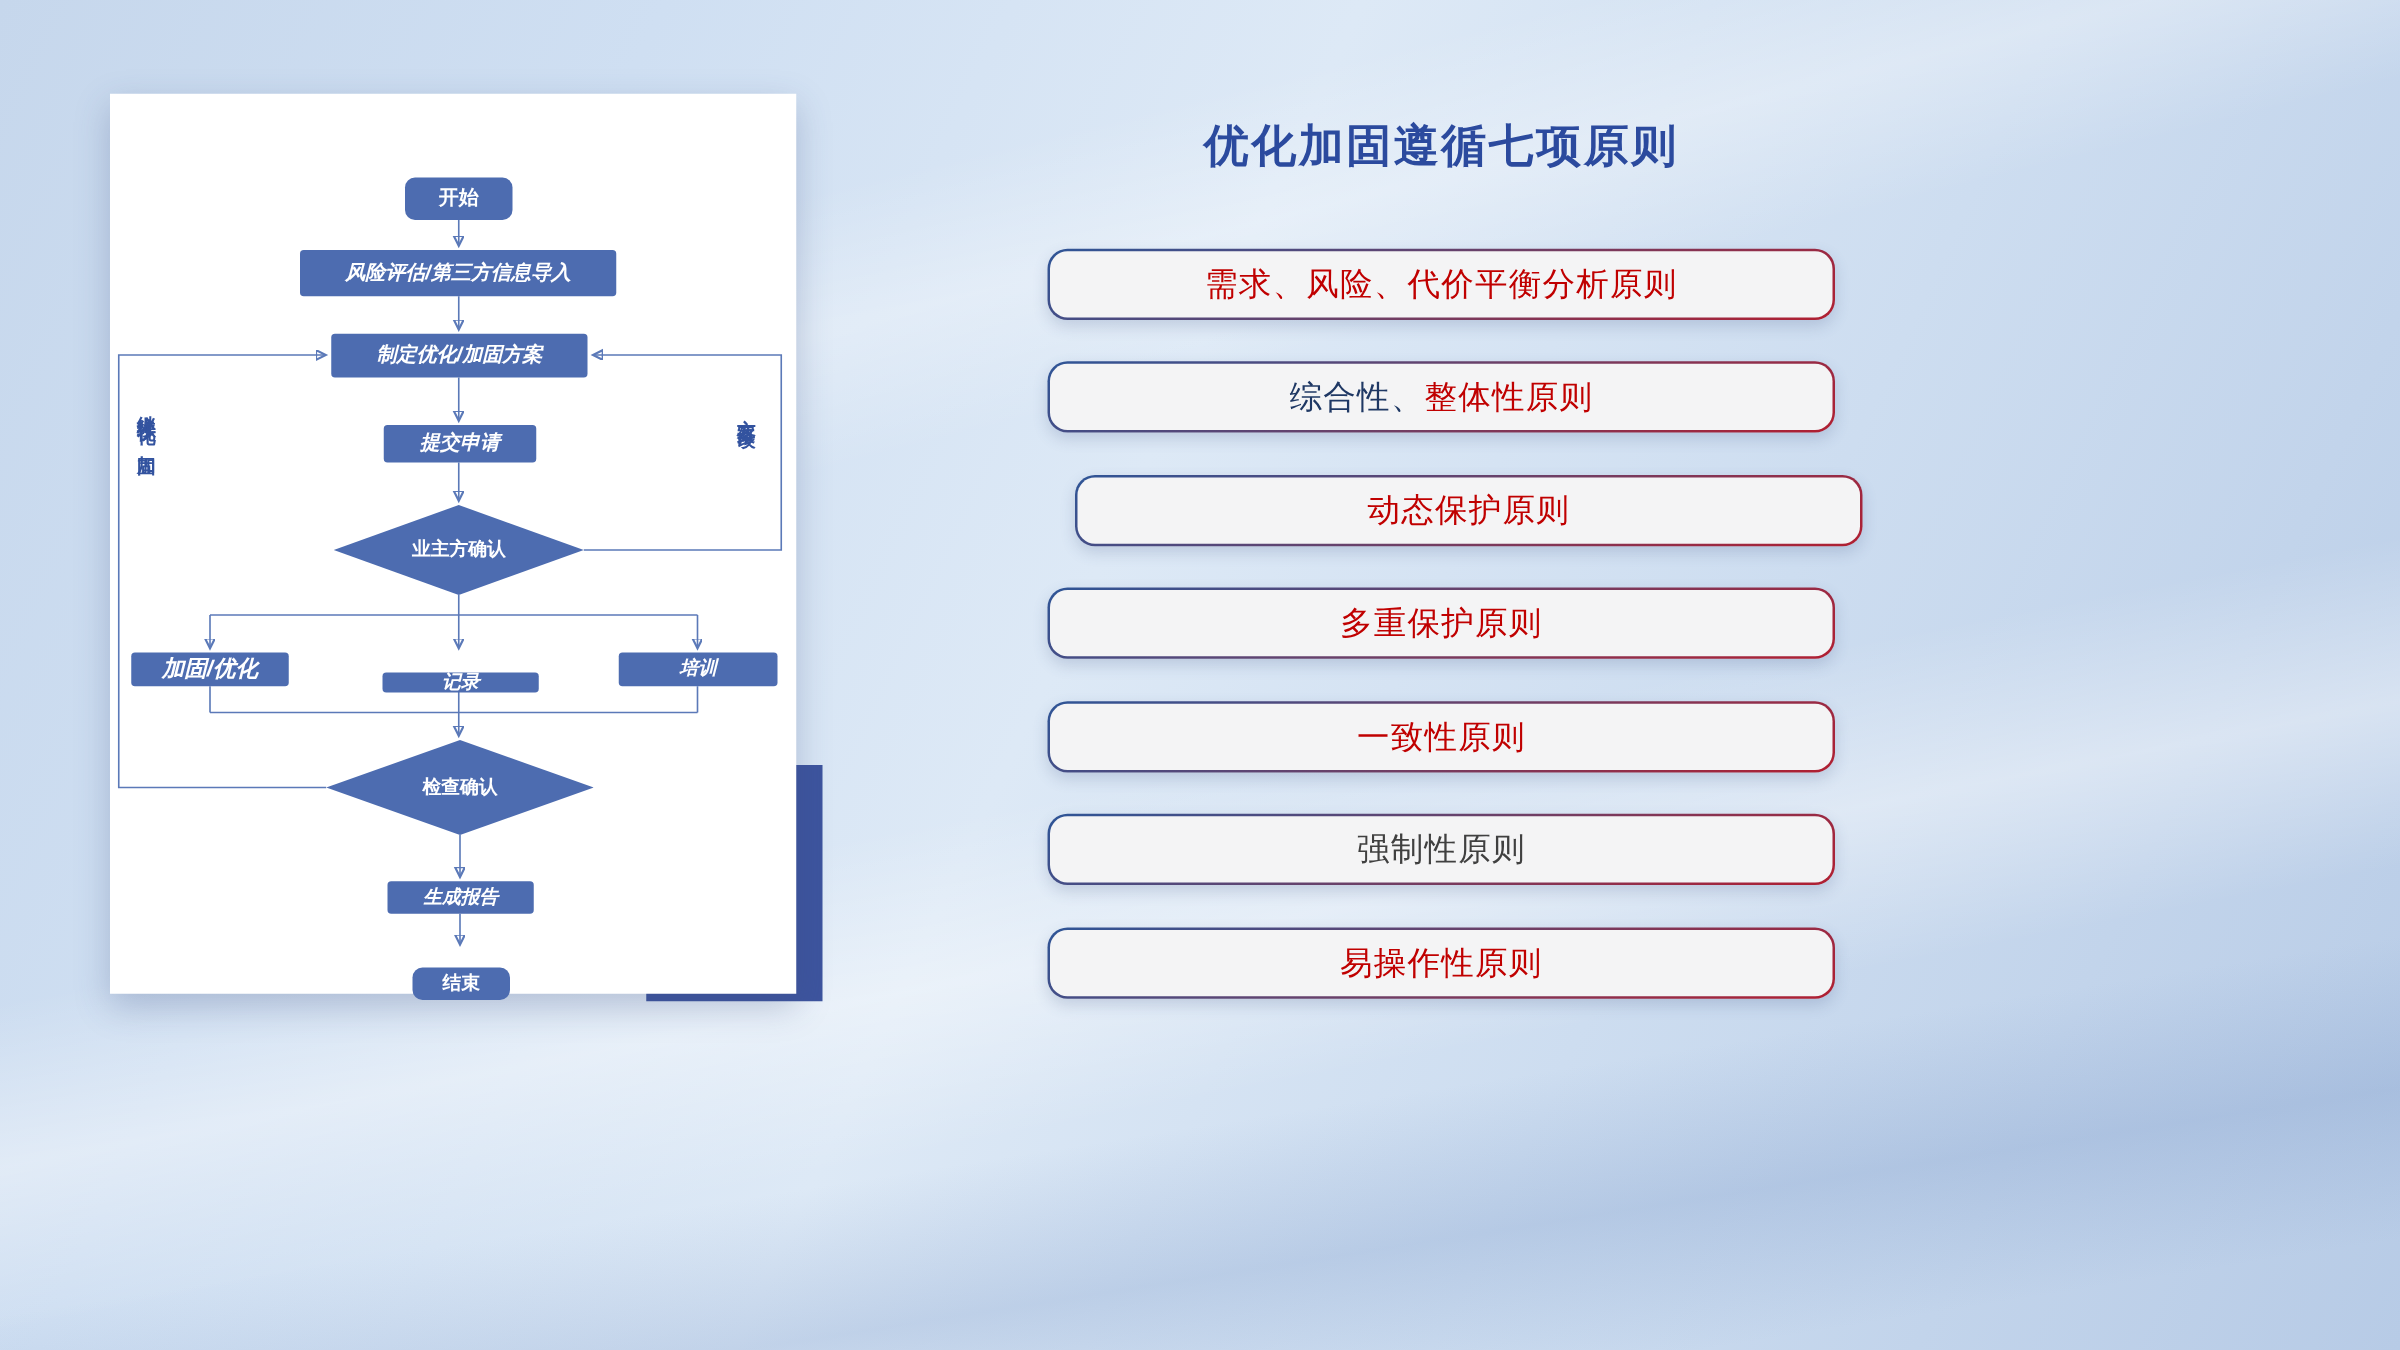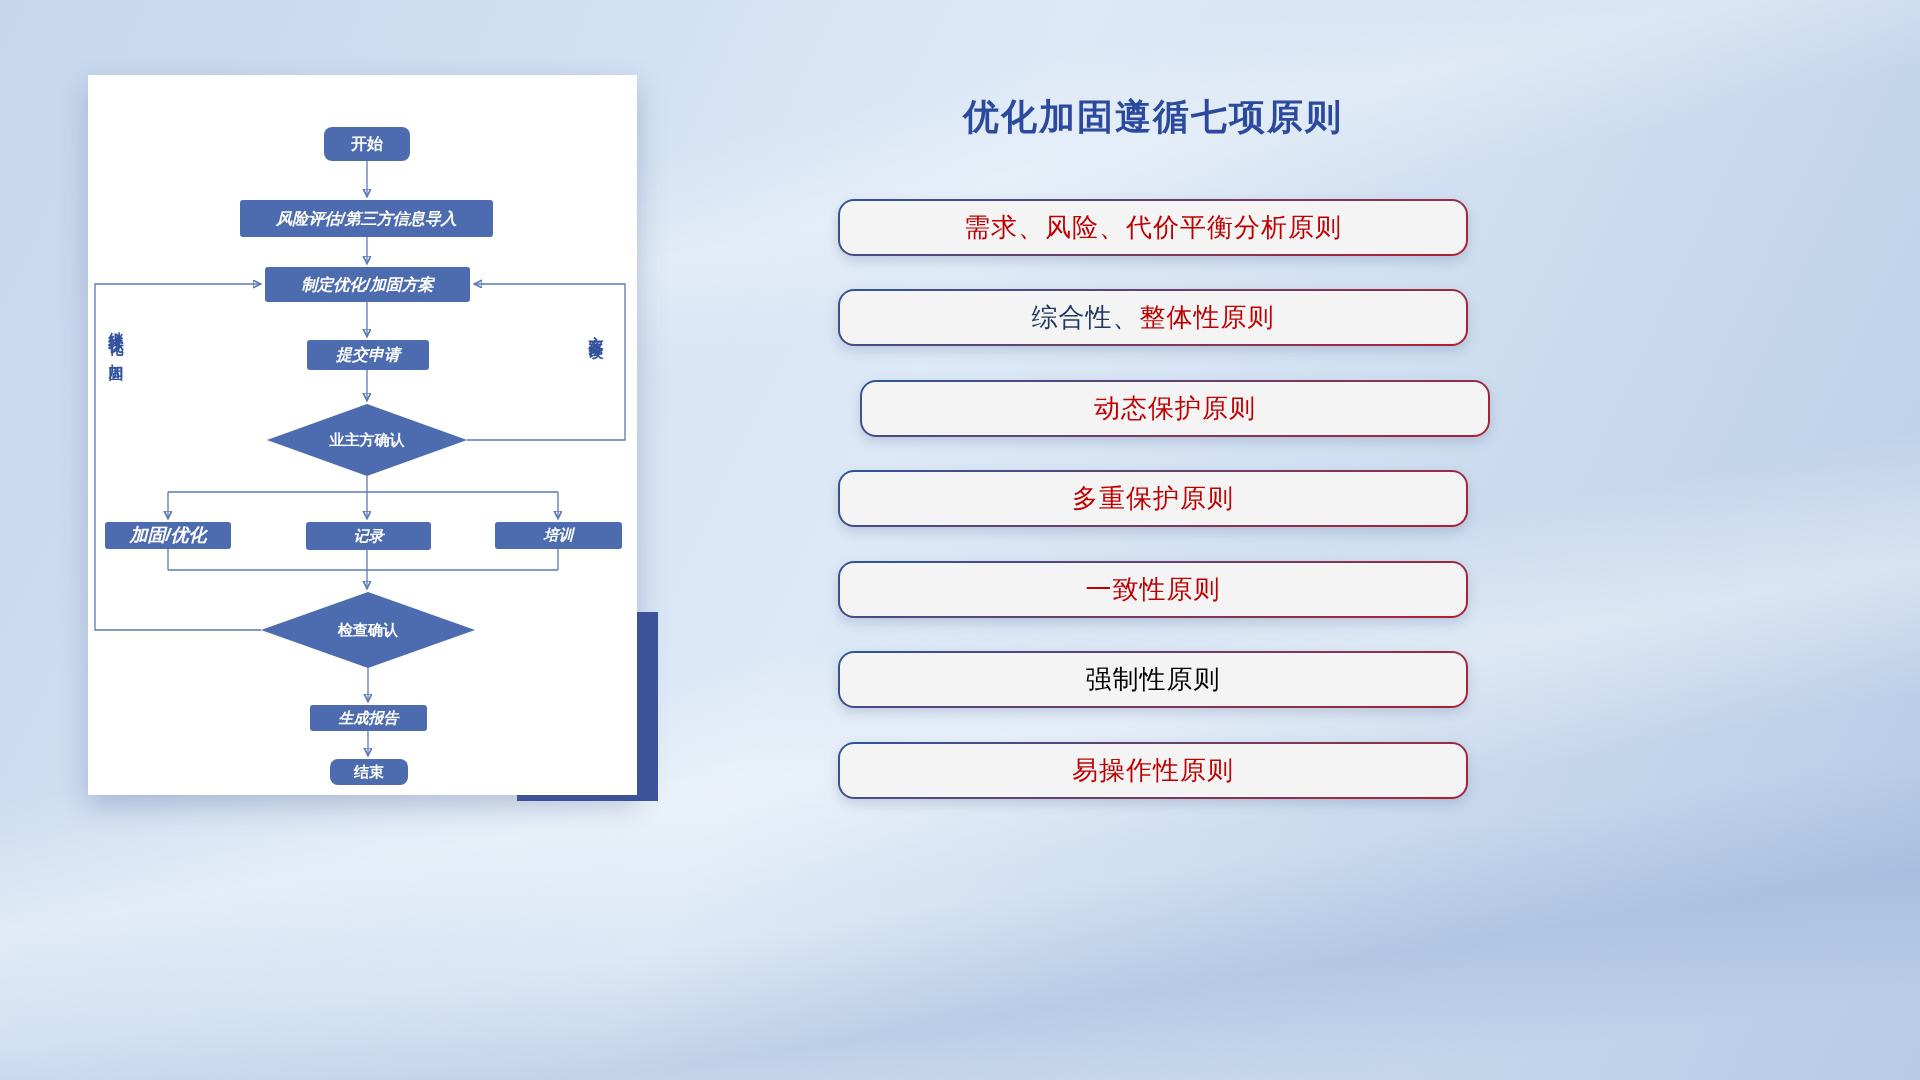--- a/index.html
+++ b/index.html
@@ -23,31 +23,31 @@
     background:#3d549e; z-index:1; }
   .flow-card { position:absolute; left:88px; top:75px; width:549px; height:720px;
     background:#ffffff; z-index:2; box-shadow:0 10px 26px rgba(60,80,130,0.28); }
 
   .connectors { position:absolute; left:0; top:0; width:549px; height:720px; }
   .connectors path { stroke:#5b79b8; stroke-width:1.3; fill:none; }
 
   .node { position:absolute; display:flex; align-items:center; justify-content:center;
     background:#4d6cb0; color:#ffffff; font-weight:600; text-align:center; line-height:1.1;
     z-index:3; }
-  .pill { border-radius:8px; }
+  .pill { border-radius:8px;margin-top:15px; }
   .rect { border-radius:3px;font-style:italic; }
   .diamond { clip-path:polygon(50% 0,100% 50%,50% 100%,0 50%); background:#4d6cb0; }
 
   #n-start      { left:236px; top:52px;  width:86px;  height:34px; font-size:16px; }
   #n-risk       { left:152px; top:125px; width:253px; height:37px; font-size:16px; }
   #n-plan       { left:177px; top:192px; width:205px; height:35px; font-size:16px; }
   #n-submit     { left:219px; top:265px; width:122px; height:30px; font-size:16px; }
   #n-owner      { left:179px; top:329px; width:200px; height:72px; font-size:15px; }
   #n-reinforce  { left:17px;  top:447px; width:126px; height:27px; font-size:18px; }
-  #n-record     { left:218px; top:447px; width:125px; height:28px; font-size:15px; }
+  #n-record     { left:218px; top:463px; width:125px; height:16px; font-size:15px; }
   #n-training   { left:407px; top:447px; width:127px; height:27px; font-size:15px; }
   #n-check      { left:173px; top:517px; width:214px; height:76px; font-size:15px; }
   #n-report     { left:222px; top:630px; width:117px; height:26px; font-size:15px; }
   #n-end        { left:242px; top:684px; width:78px;  height:26px; font-size:15px; }
 
   .loop-label { position:absolute; writing-mode:vertical-rl; text-orientation:upright;
     color:#33539f; font-weight:700; font-size:15px; letter-spacing:3px; z-index:3; }
   .loop-label.left  { left:18px;  top:245px; }
   .loop-label.right { left:498px; top:248px; }
 
@@ -154,21 +154,21 @@
       <span class="ptext"><span style="color: rgb(192, 0, 0);">多重保护原则</span></span>
     </div>
   </div>
   <div class="pbox" id="pbox-4">
     <div class="pbox-inner">
       <span class="ptext"><span style="color: rgb(192, 0, 0); margin-top: 12px;">一致性原则</span></span>
     </div>
   </div>
   <div class="pbox" id="pbox-5">
     <div class="pbox-inner">
-      <span class="ptext"><span style="color: #000000; text-align: right;">强制性原则</span></span>
+      <span class="ptext"><span style="color: #404040; text-align: right;">强制性原则</span></span>
     </div>
   </div>
   <div class="pbox" id="pbox-6">
     <div class="pbox-inner">
       <span class="ptext"><span style="color: rgb(192, 0, 0);">易操作性原则</span></span>
     </div>
   </div>
 
 </div>
 

